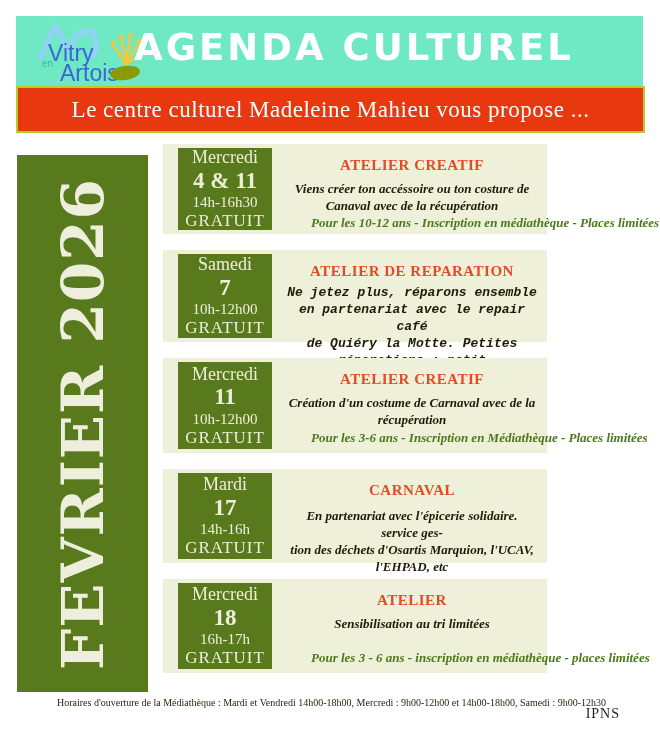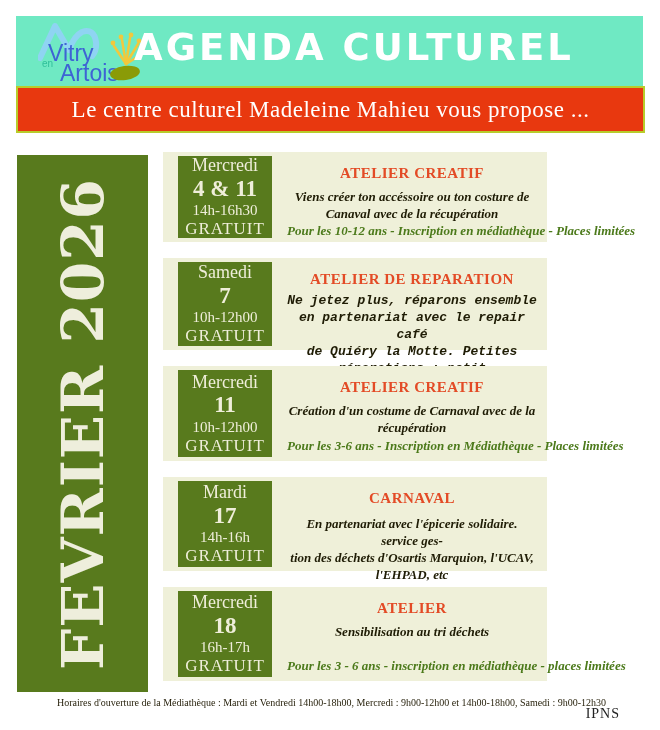--- a/index.html
+++ b/index.html
@@ -47,21 +47,21 @@
     background:#587a1d;
   }
   .sidebar .vert{
     position:absolute;left:50%;top:50%;
     transform:translate(-50%,-50%) rotate(-90deg);
     font-family:"DejaVu Serif", serif;font-weight:bold;
     font-size:58px;letter-spacing:1px;color:#eeeedc;white-space:nowrap;
   }
   
   .events{
-    position:absolute;left:163px;top:152px;width:384px;
+    position:absolute;left:163px;top:144px;width:384px;
     display:flex;flex-direction:column;gap:16px;
   }
   .event{
     position:relative;background:#eff0d9;width:100%;
     display:flex;flex-direction:column;
   }
   .event:nth-of-type(1){height:90px;}
   .event:nth-of-type(2){height:92px;}
   .event:nth-of-type(3){height:95px;}
   .event:nth-of-type(4){height:94px;}
@@ -85,20 +85,21 @@
   }
   .ev-desc{
     margin-top:7px;color:#1f1c05;font-size:13px;font-weight:bold;font-style:italic;
     line-height:1.3;white-space:pre-line;
   }
   .event:nth-of-type(2) .ev-desc{text-align:center;margin-top:5px;font-family:Liberation Mono, monospace;}
   .event:nth-of-type(4) .ev-desc{margin-top:9px;}
   .ev-footer{
     margin-top:auto;color:#4c7a1b;font-size:13px;font-weight:bold;font-style:italic;
     white-space:nowrap;
+    margin-left:24px;
   }
   
   .hours{
     position:absolute;left:57px;right:0;top:697px;
     font-size:10px;color:#241e08;white-space:nowrap;overflow:hidden;
   }
   .ipns{
     position:absolute;right:40px;top:706px;
     font-size:14px;color:#222222;letter-spacing:1px;text-align:right;
   }
@@ -208,21 +209,21 @@
 
   <div class="event">
     <div class="datebox">
       <span class="day">Mercredi</span>
       <span class="date">18</span>
       <span class="time">16h-17h</span>
       <span class="price">GRATUIT</span>
     </div>
     <div class="content">
       <div class="ev-title">ATELIER</div>
-      <div class="ev-desc">Sensibilisation au tri déchets</div>
+      <div class="ev-desc">Sensibilisation au tri limitées</div>
       <div class="ev-footer">Pour les 3 - 6 ans - inscription en médiathèque - places limitées</div>
     </div>
   </div>
 
 </div>
 
 <div class="hours">Horaires d'ouverture de la Médiathèque : Mardi et Vendredi 14h00-18h00, Mercredi : 9h00-12h00 et 14h00-18h00, Samedi : 9h00-12h30</div>
 <div class="ipns">IPNS</div>
 
 </body></html>

